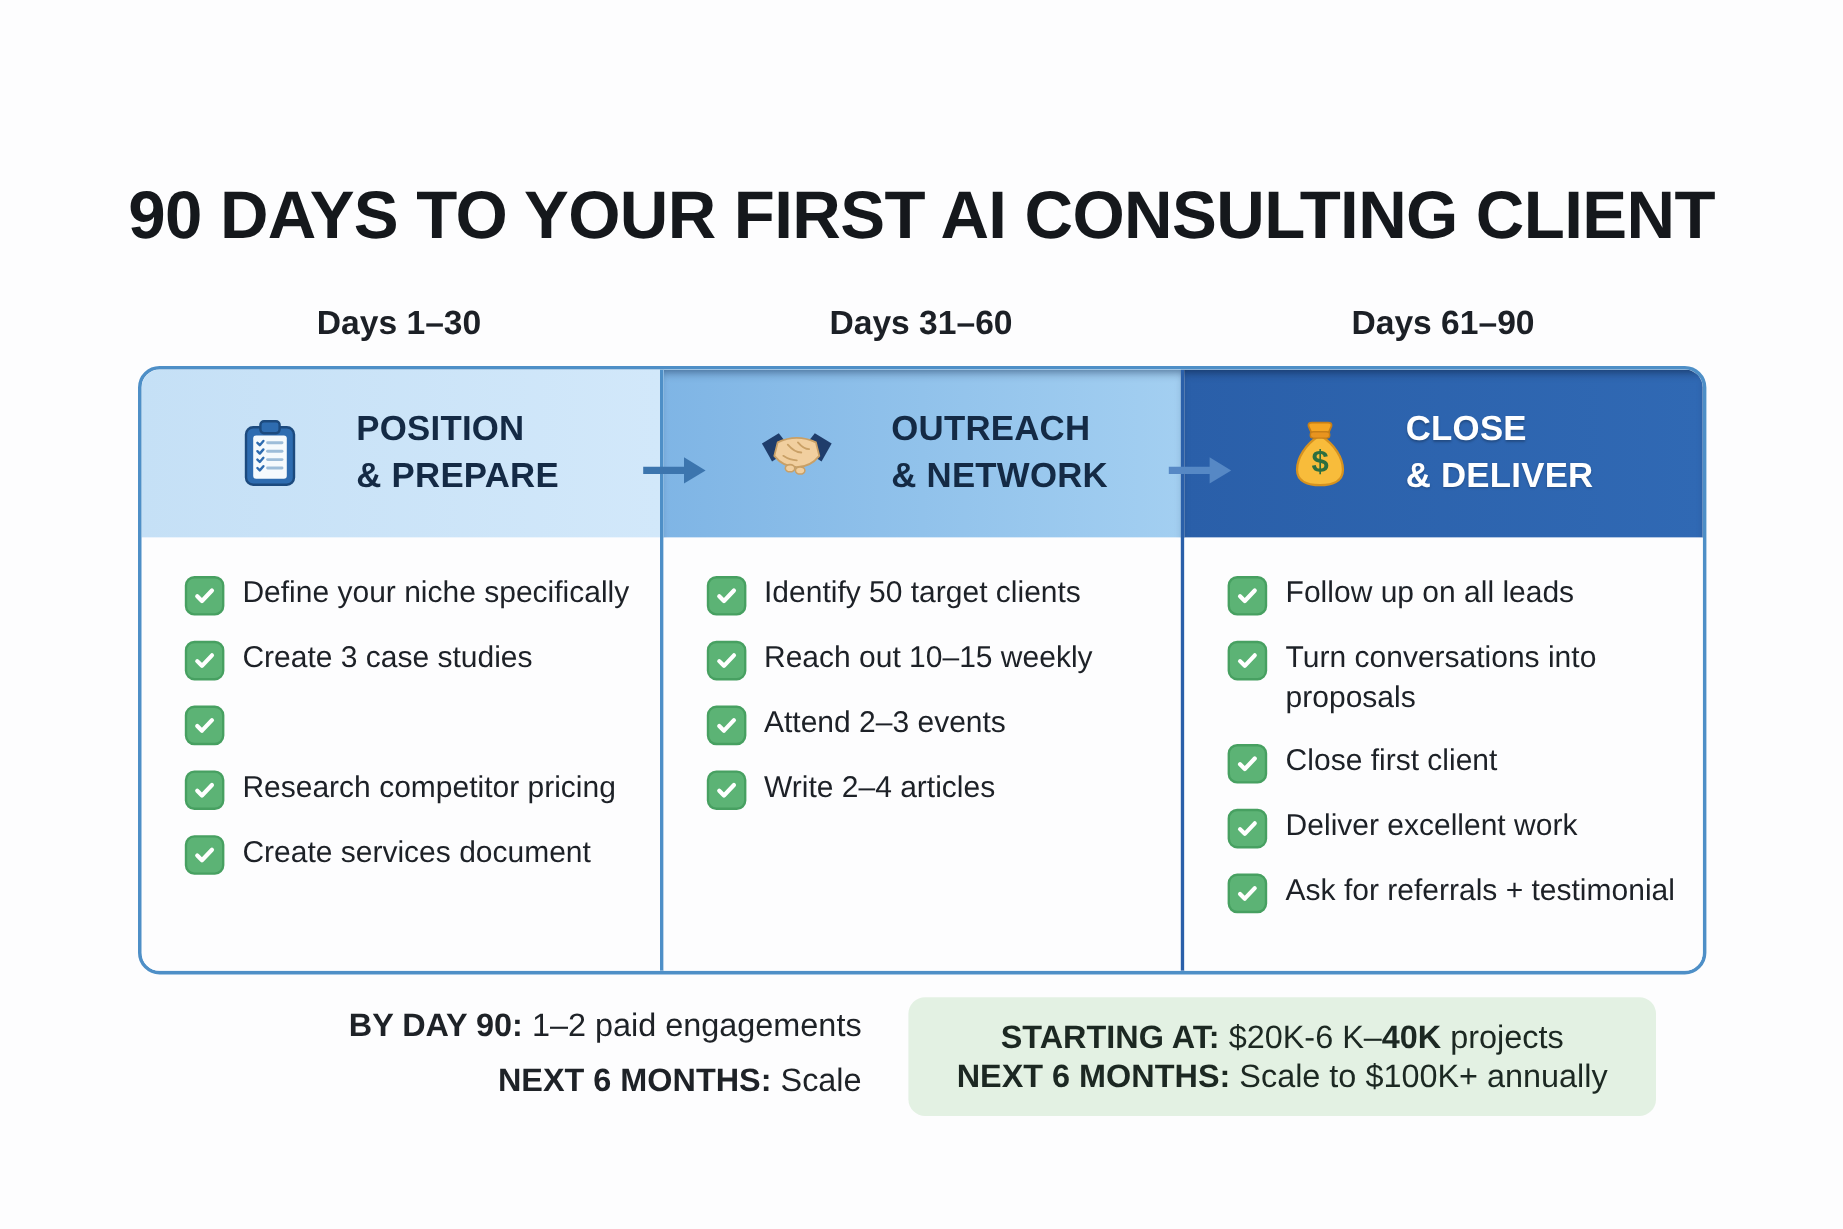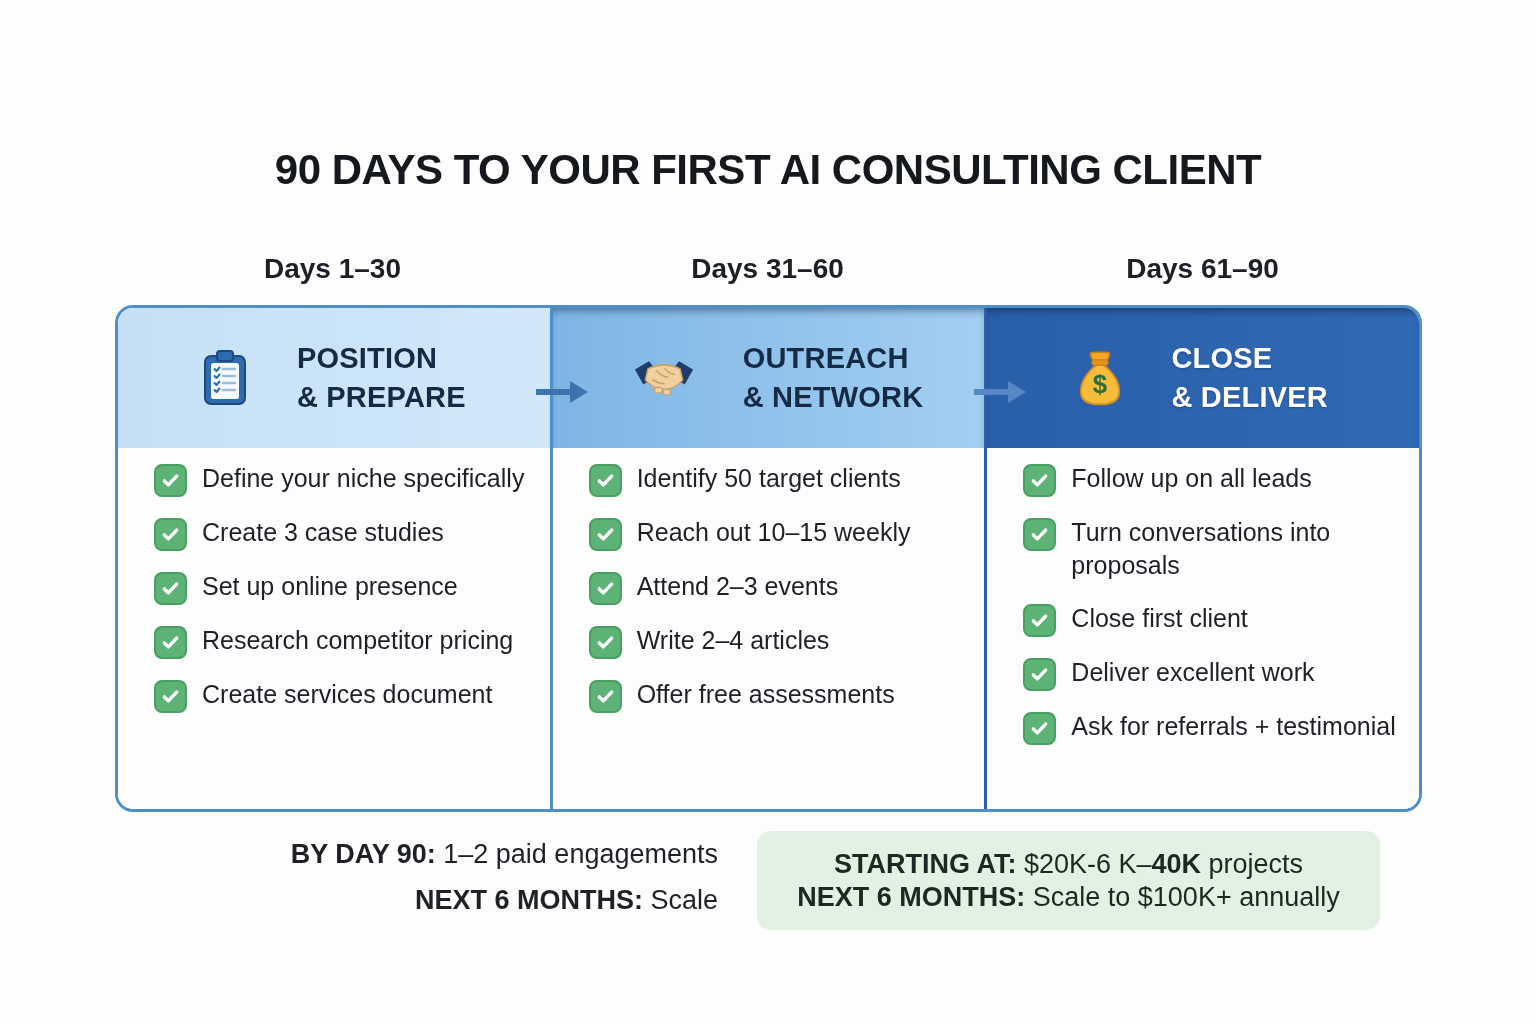--- a/index.html
+++ b/index.html
@@ -20,21 +20,21 @@
     background:var(--bg);
     font-family:"Liberation Sans", sans-serif;
     color:var(--body-text);
     position:relative;
     overflow:hidden;
   }
   .canvas{position:absolute;inset:0;}
 
   .main-title{
     position:absolute;left:0;top:146px;width:1536px;
-    text-align:center;font-size:42px;font-weight:800;
+    text-align:center;font-size:56px;font-weight:800;
     letter-spacing:-0.5px;color:#15181c;
   }
 
   .period-label{
     position:absolute;top:253px;width:435px;
     text-align:center;font-size:28px;font-weight:700;color:#1c2026;
   }
   .period-0{left:115px;}
   .period-1{left:550px;}
   .period-2{left:985px;}
@@ -62,21 +62,21 @@
     background:linear-gradient(90deg,#2a5fa9,#3069b4);
     box-shadow:inset 0 6px 8px -4px rgba(0,10,30,.5);
   }
   .col-title{
     font-size:29px;font-weight:800;line-height:1.35;
     color:var(--navy-text);letter-spacing:0.2px;margin-left:29px;
   }
   .col-header-2 .col-title{color:#ffffff;text-shadow:0 1px 2px rgba(0,0,0,.25);}
 
   .col-body{
-    flex:1;padding:14px 20px 20px 36px;background:#fdfdfe;
+    flex:1;padding:30px 20px 20px 36px;background:#fdfdfe;
     display:flex;flex-direction:column;gap:19px;
   }
   .check-item{display:flex;align-items:flex-start;gap:15px;}
   .checkbox{
     flex:0 0 33px;width:33px;height:33px;margin-top:2px;
     background:var(--check-green);
     border:2px solid var(--check-green-border);
     border-radius:8px;
     display:flex;align-items:center;justify-content:center;
   }
@@ -160,21 +160,20 @@
               </svg>
             </span>
           <span class="check-item-text">Create 3 case studies</span>
         </div>
         <div class="check-item">
           <span class="checkbox">
               <svg width="21" height="21" viewBox="0 0 24 24">
                 <path d="M5 12.5l4.5 4.5L19 7" stroke="#fff" stroke-width="4" fill="none" stroke-linecap="round" stroke-linejoin="round"></path>
               </svg>
             </span>
-          <span class="check-item-text">Set up online presence</span>
         </div>
         <div class="check-item">
           <span class="checkbox">
               <svg width="21" height="21" viewBox="0 0 24 24">
                 <path d="M5 12.5l4.5 4.5L19 7" stroke="#fff" stroke-width="4" fill="none" stroke-linecap="round" stroke-linejoin="round"></path>
               </svg>
             </span>
           <span class="check-item-text">Research competitor pricing</span>
         </div>
         <div class="check-item">
@@ -235,28 +234,20 @@
           <span class="check-item-text">Attend 2–3 events</span>
         </div>
         <div class="check-item">
           <span class="checkbox">
               <svg width="21" height="21" viewBox="0 0 24 24">
                 <path d="M5 12.5l4.5 4.5L19 7" stroke="#fff" stroke-width="4" fill="none" stroke-linecap="round" stroke-linejoin="round"></path>
               </svg>
             </span>
           <span class="check-item-text">Write 2–4 articles</span>
         </div>
-        <div class="check-item">
-          <span class="checkbox">
-              <svg width="21" height="21" viewBox="0 0 24 24">
-                <path d="M5 12.5l4.5 4.5L19 7" stroke="#fff" stroke-width="4" fill="none" stroke-linecap="round" stroke-linejoin="round"></path>
-              </svg>
-            </span>
-          <span class="check-item-text">Offer free assessments</span>
-        </div>
       </div>
     </div>
 
     <div class="column column-2">
       <div class="col-header col-header-2">
         <span class="icon-box">
           <svg width="44" height="56" viewBox="0 0 46 58">
             <path d="M16 12 L13 5 Q12.5 2 16 2 L30 2 Q33.5 2 33 5 L30 12 Z" fill="#f5a623" stroke="#c77f16" stroke-width="1.6"></path>
             <path d="M23 13 C 10 21 3 33 3 43 C 3 53.5 13 56.5 23 56.5 C 33 56.5 43 53.5 43 43 C 43 33 36 21 23 13 Z" fill="#f8bc3b" stroke="#d6921f" stroke-width="2"></path>
             <rect x="14.5" y="10" width="17" height="5.5" rx="2.75" fill="#e8941f" stroke="#c77f16" stroke-width="1.2"></rect>

